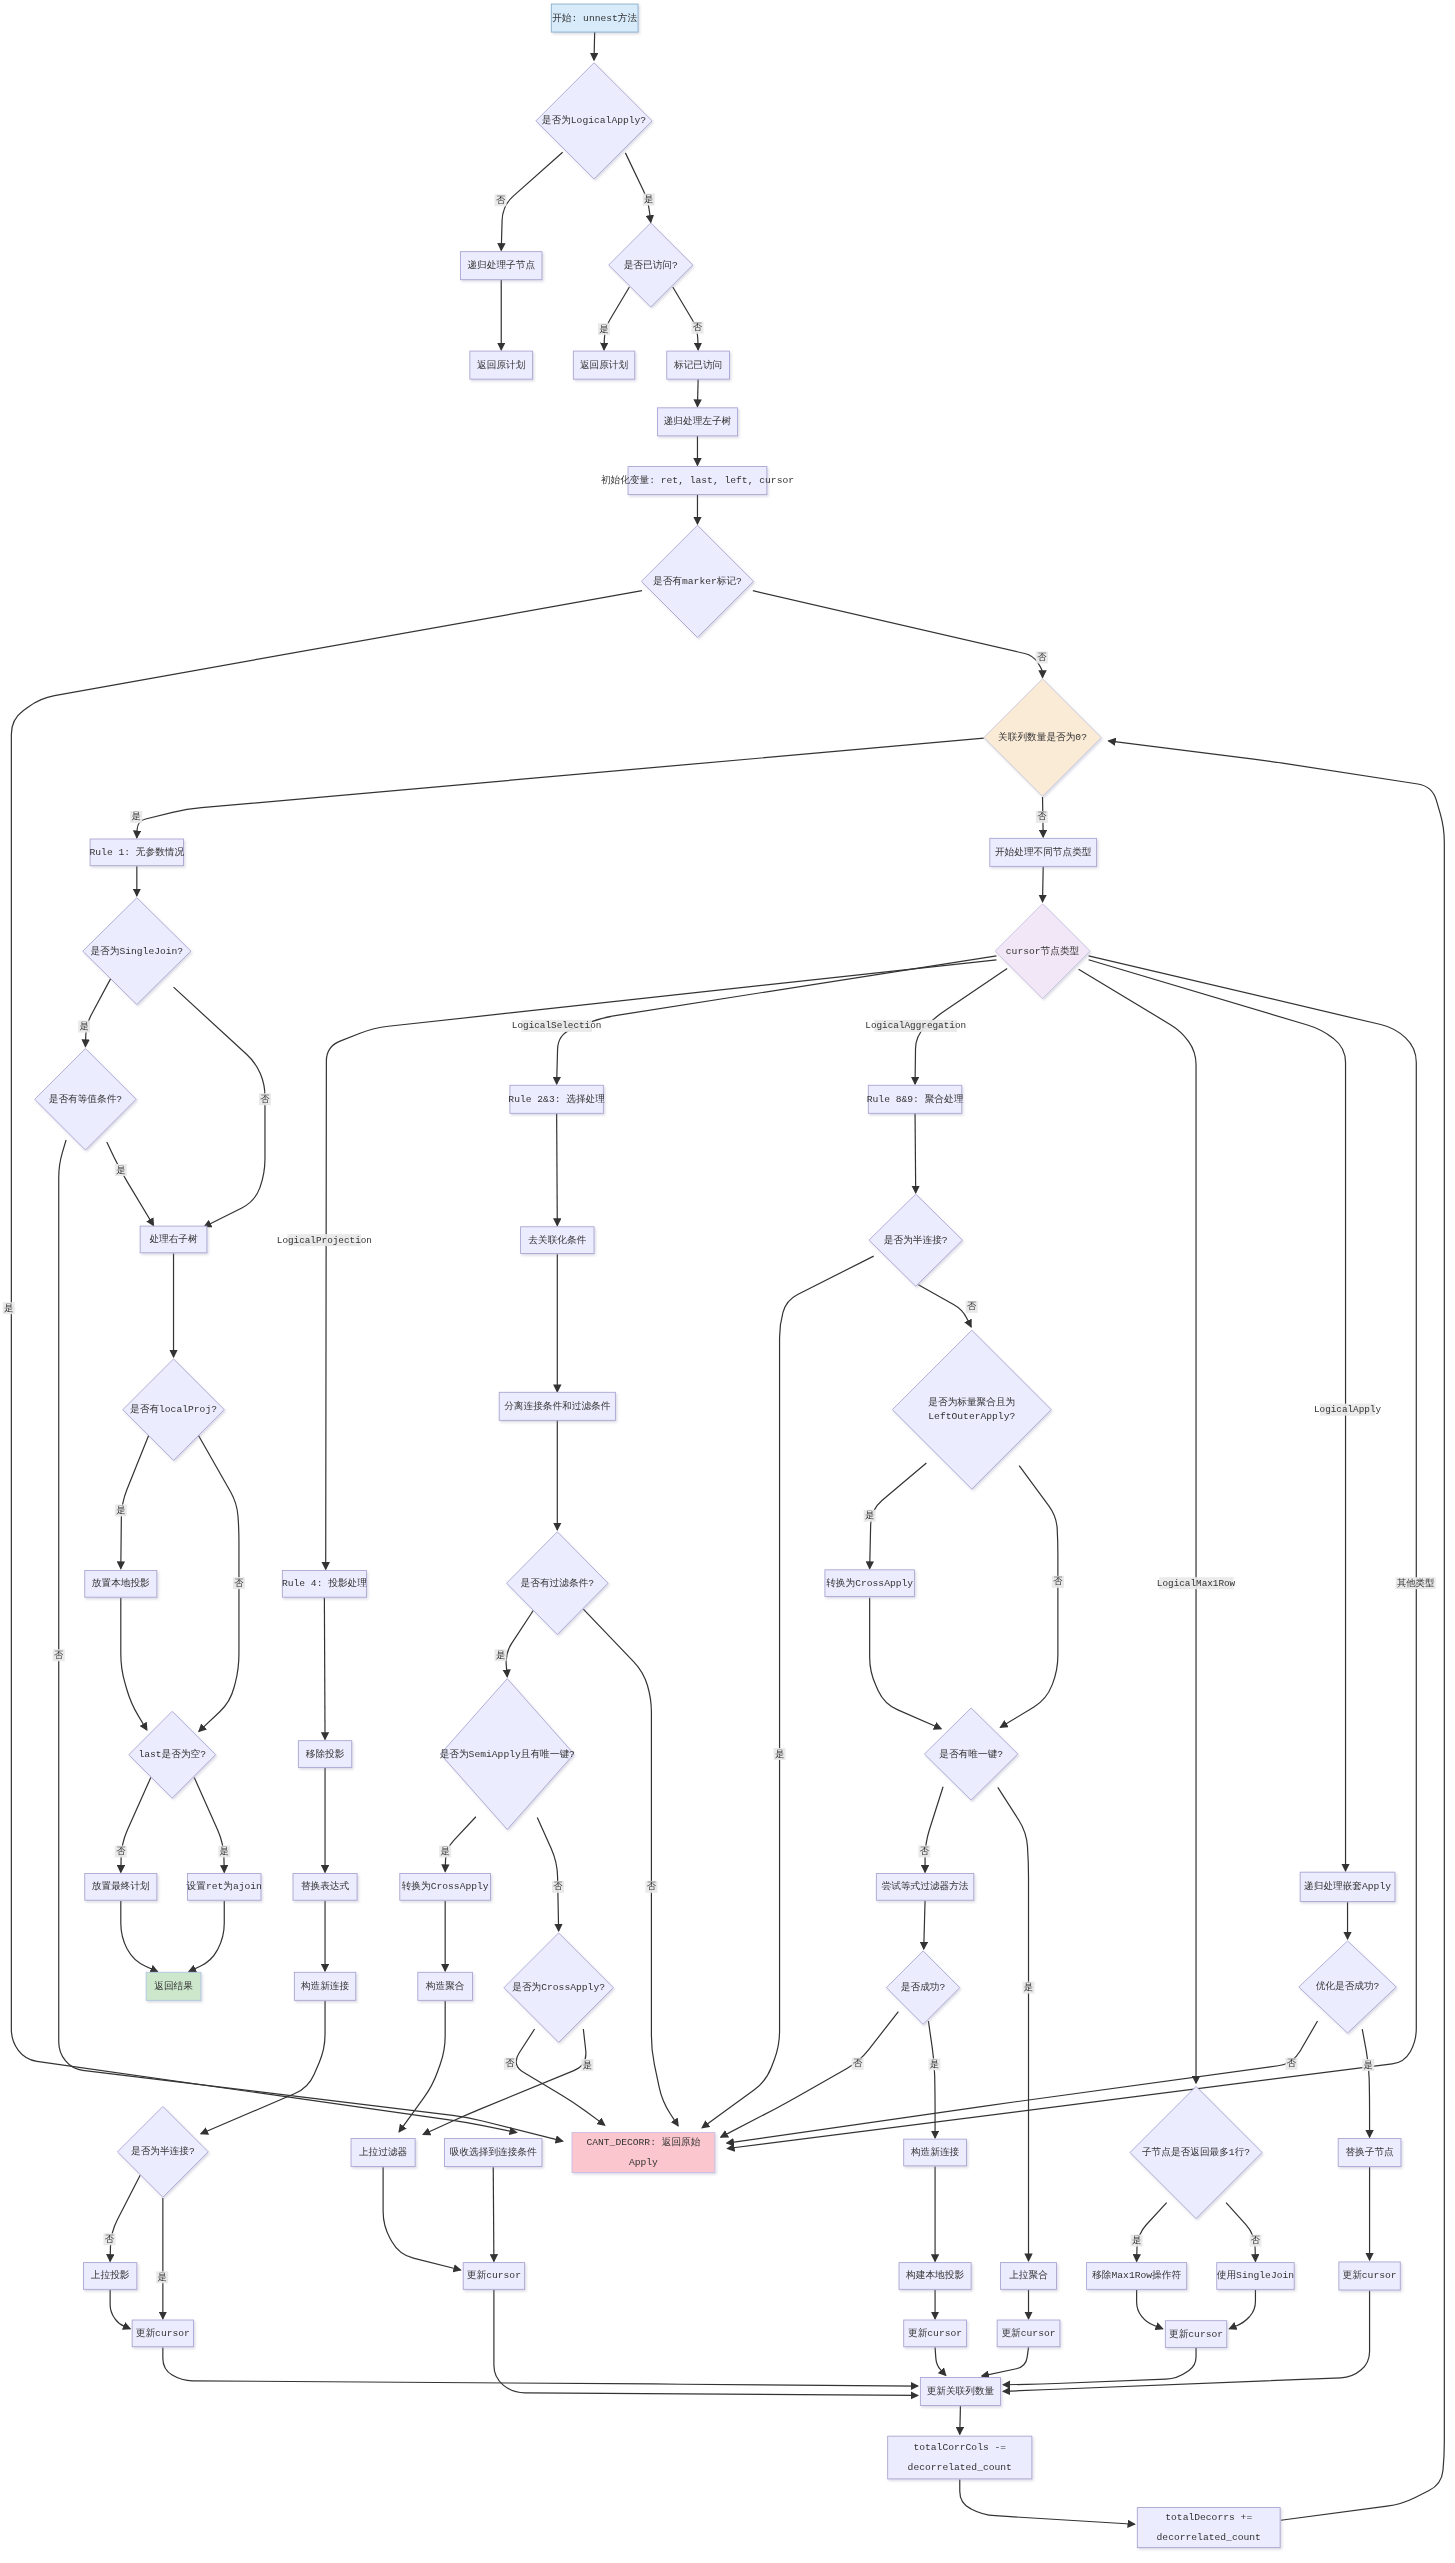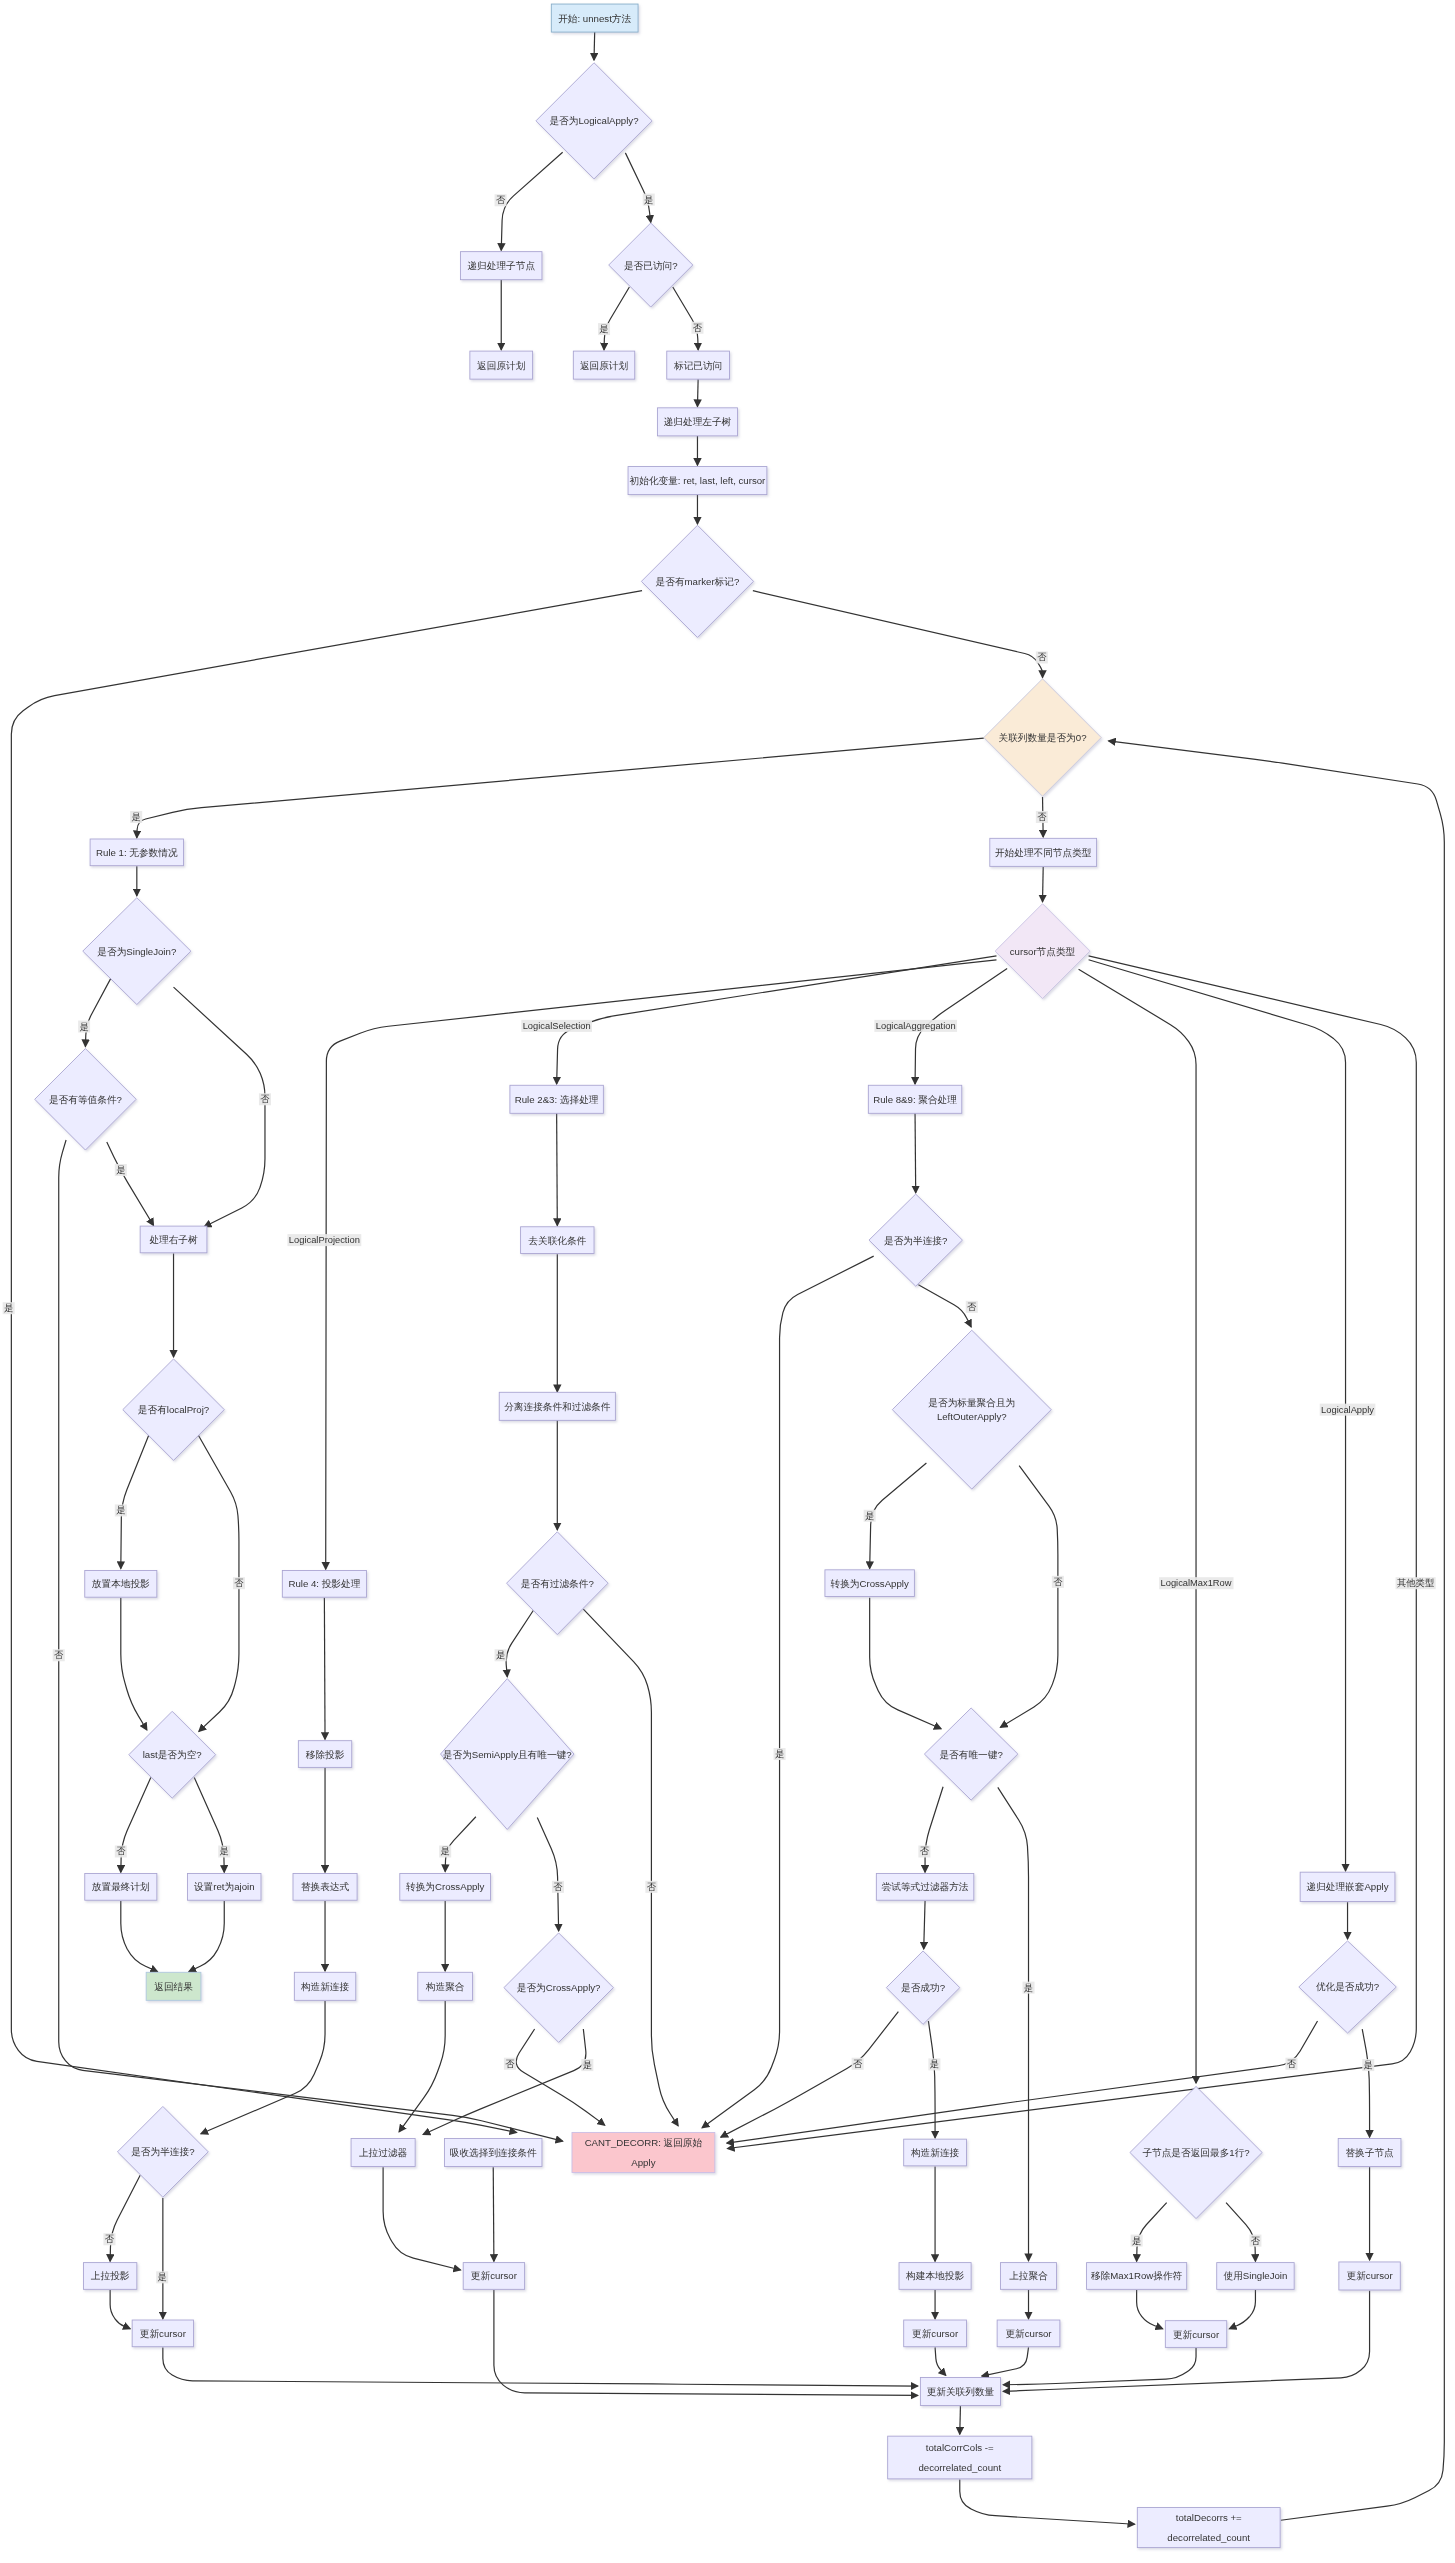--- a/index.html
+++ b/index.html
@@ -1,17 +1,17 @@
 <!DOCTYPE html>
 <html style="font-size:10.7px"><head>
 <meta charset="utf-8">
 <style>
   html, body { margin: 0; padding: 0; background: #ffffff; }
   body { font-family: "Liberation Sans", "DejaVu Sans", sans-serif; }
-  .canvas { position: relative; width: 1333px; height: 2563px; background: #ffffff; }
+  .canvas { position: relative; width: 1333px; height: 2563px; background: #ffffff; font-family: Liberation Mono, monospace; }
   svg { display: block; }
   .node-shape { stroke-width: 1.3px; }
   .node-label { font-size: 14.5px; fill: #333333; }
   .edge-path { fill: none; stroke: #333333; stroke-width: 1.8px; }
   .edge-label-bg { fill: #e8e8e8; opacity: 0.92; }
   .edge-label-text { font-size: 14px; fill: #333333; }
 </style>
 </head>
 <body>
 

